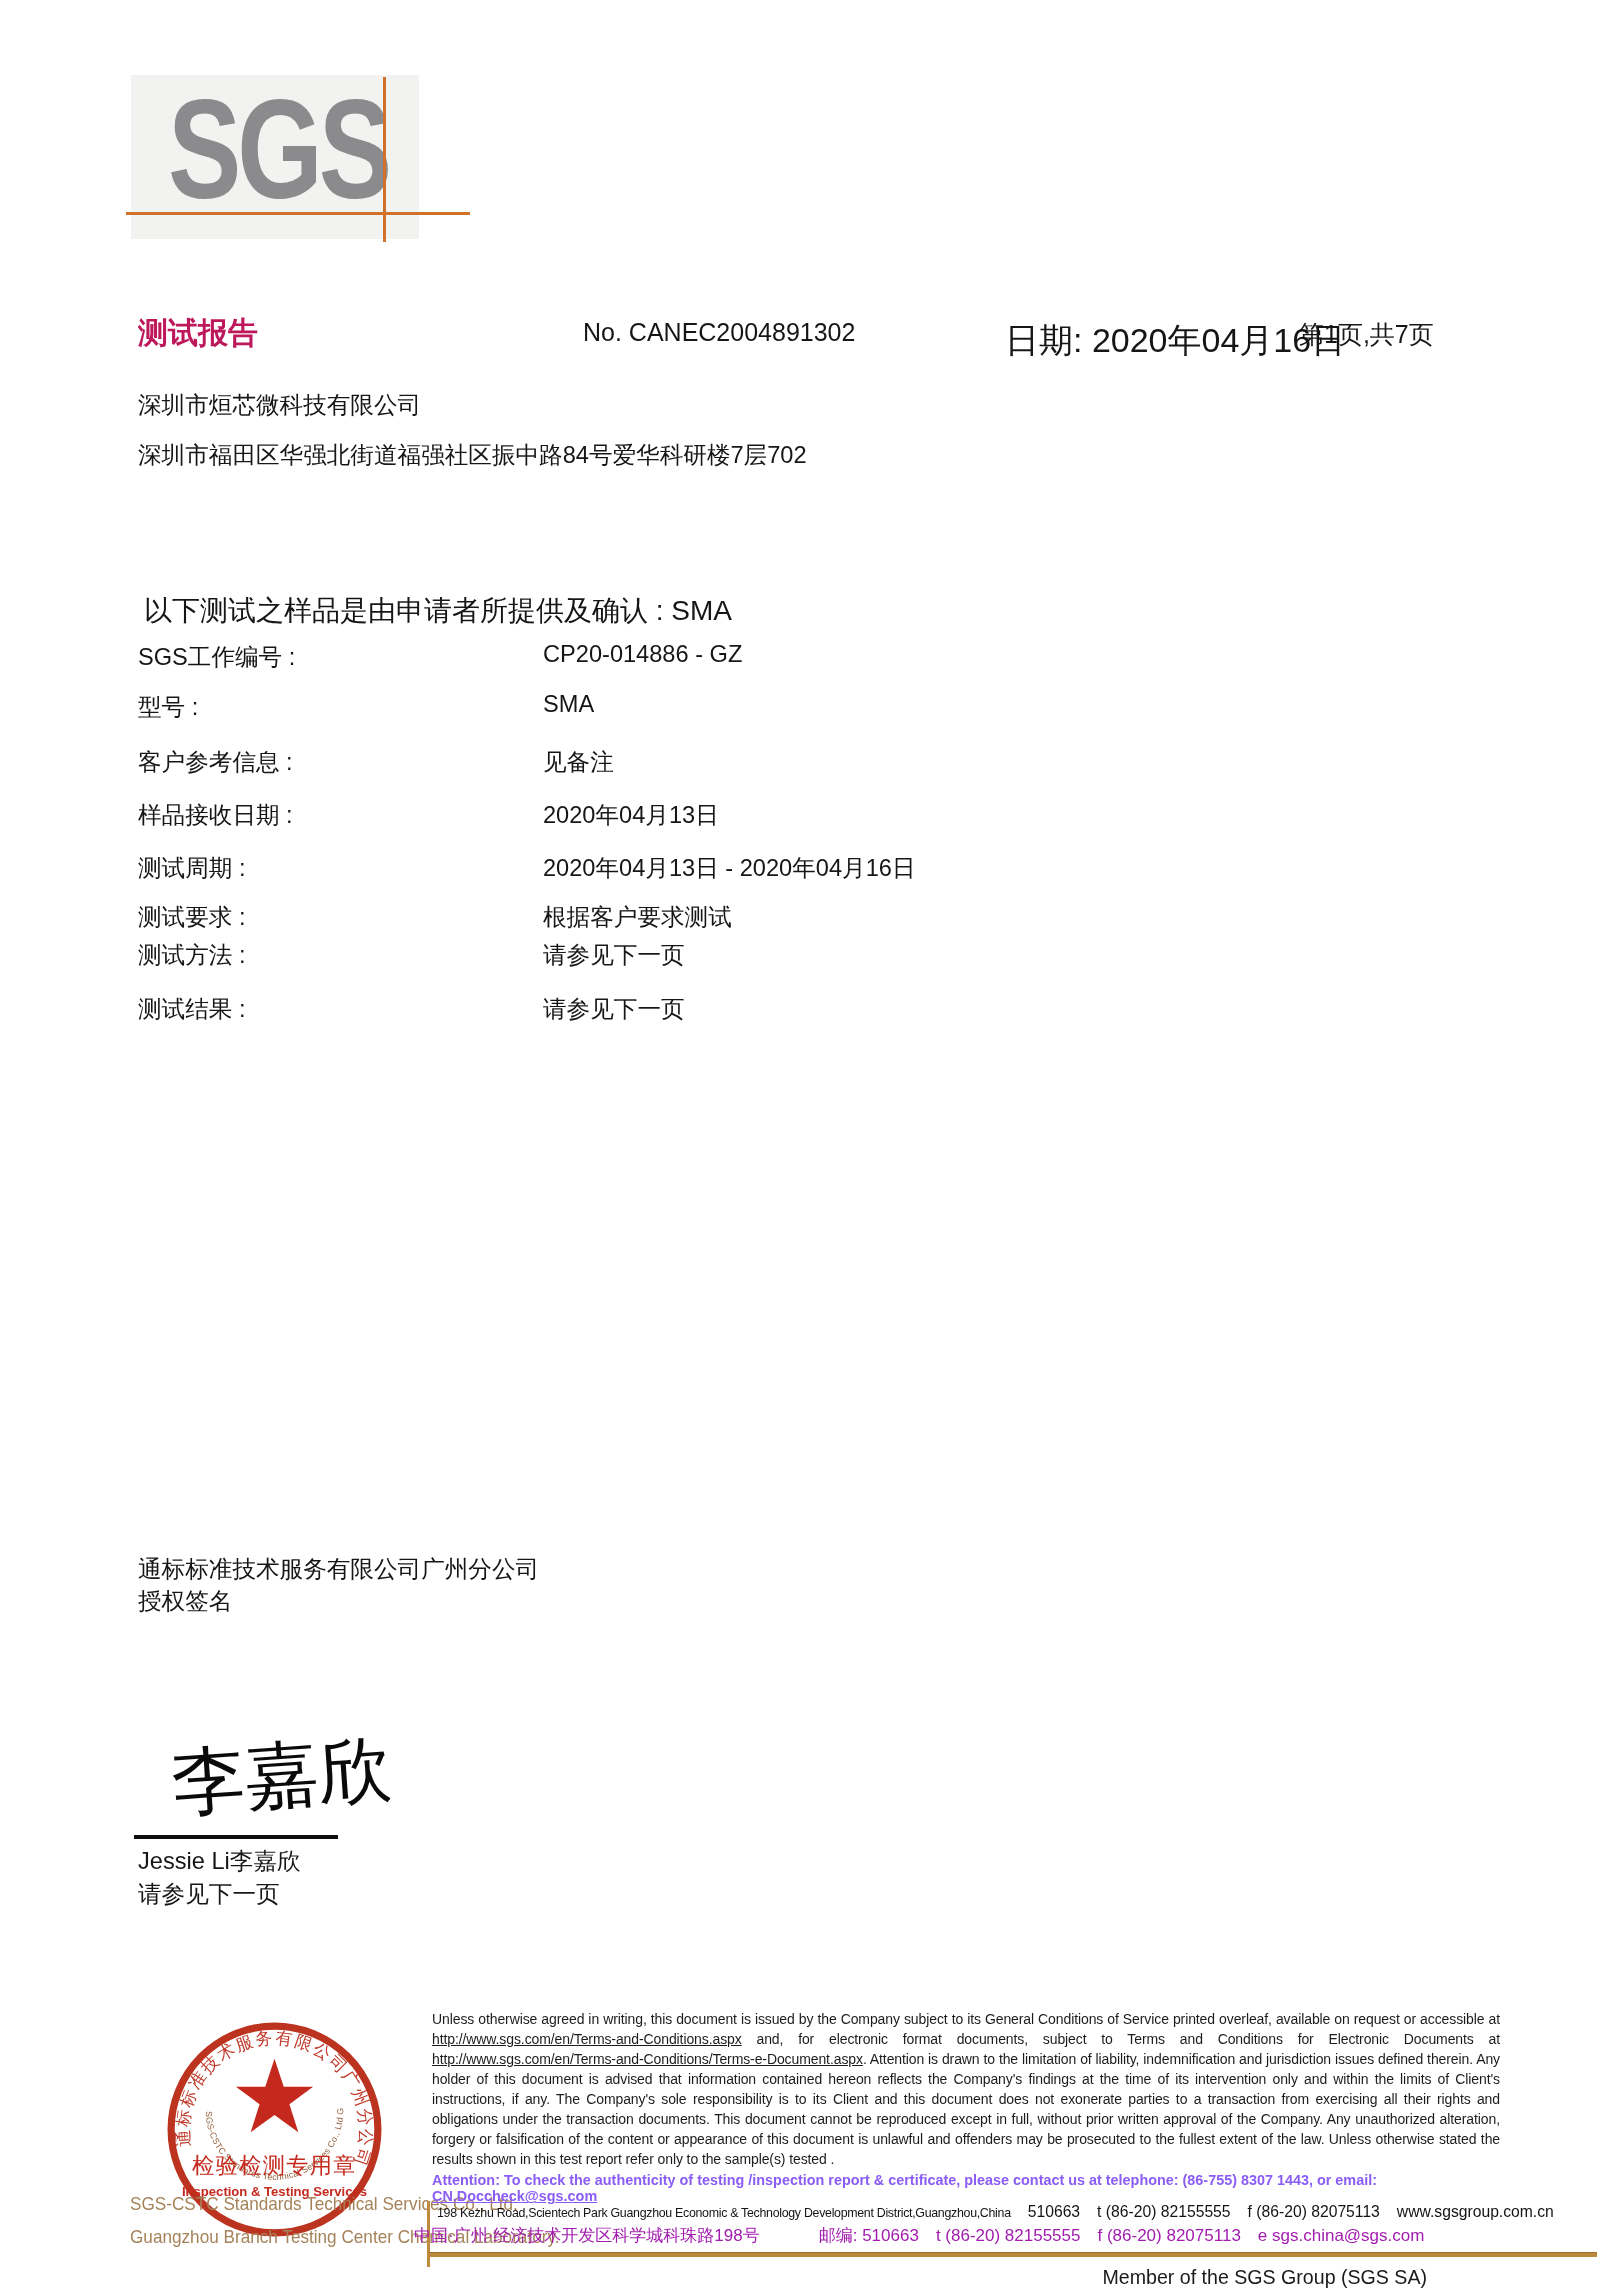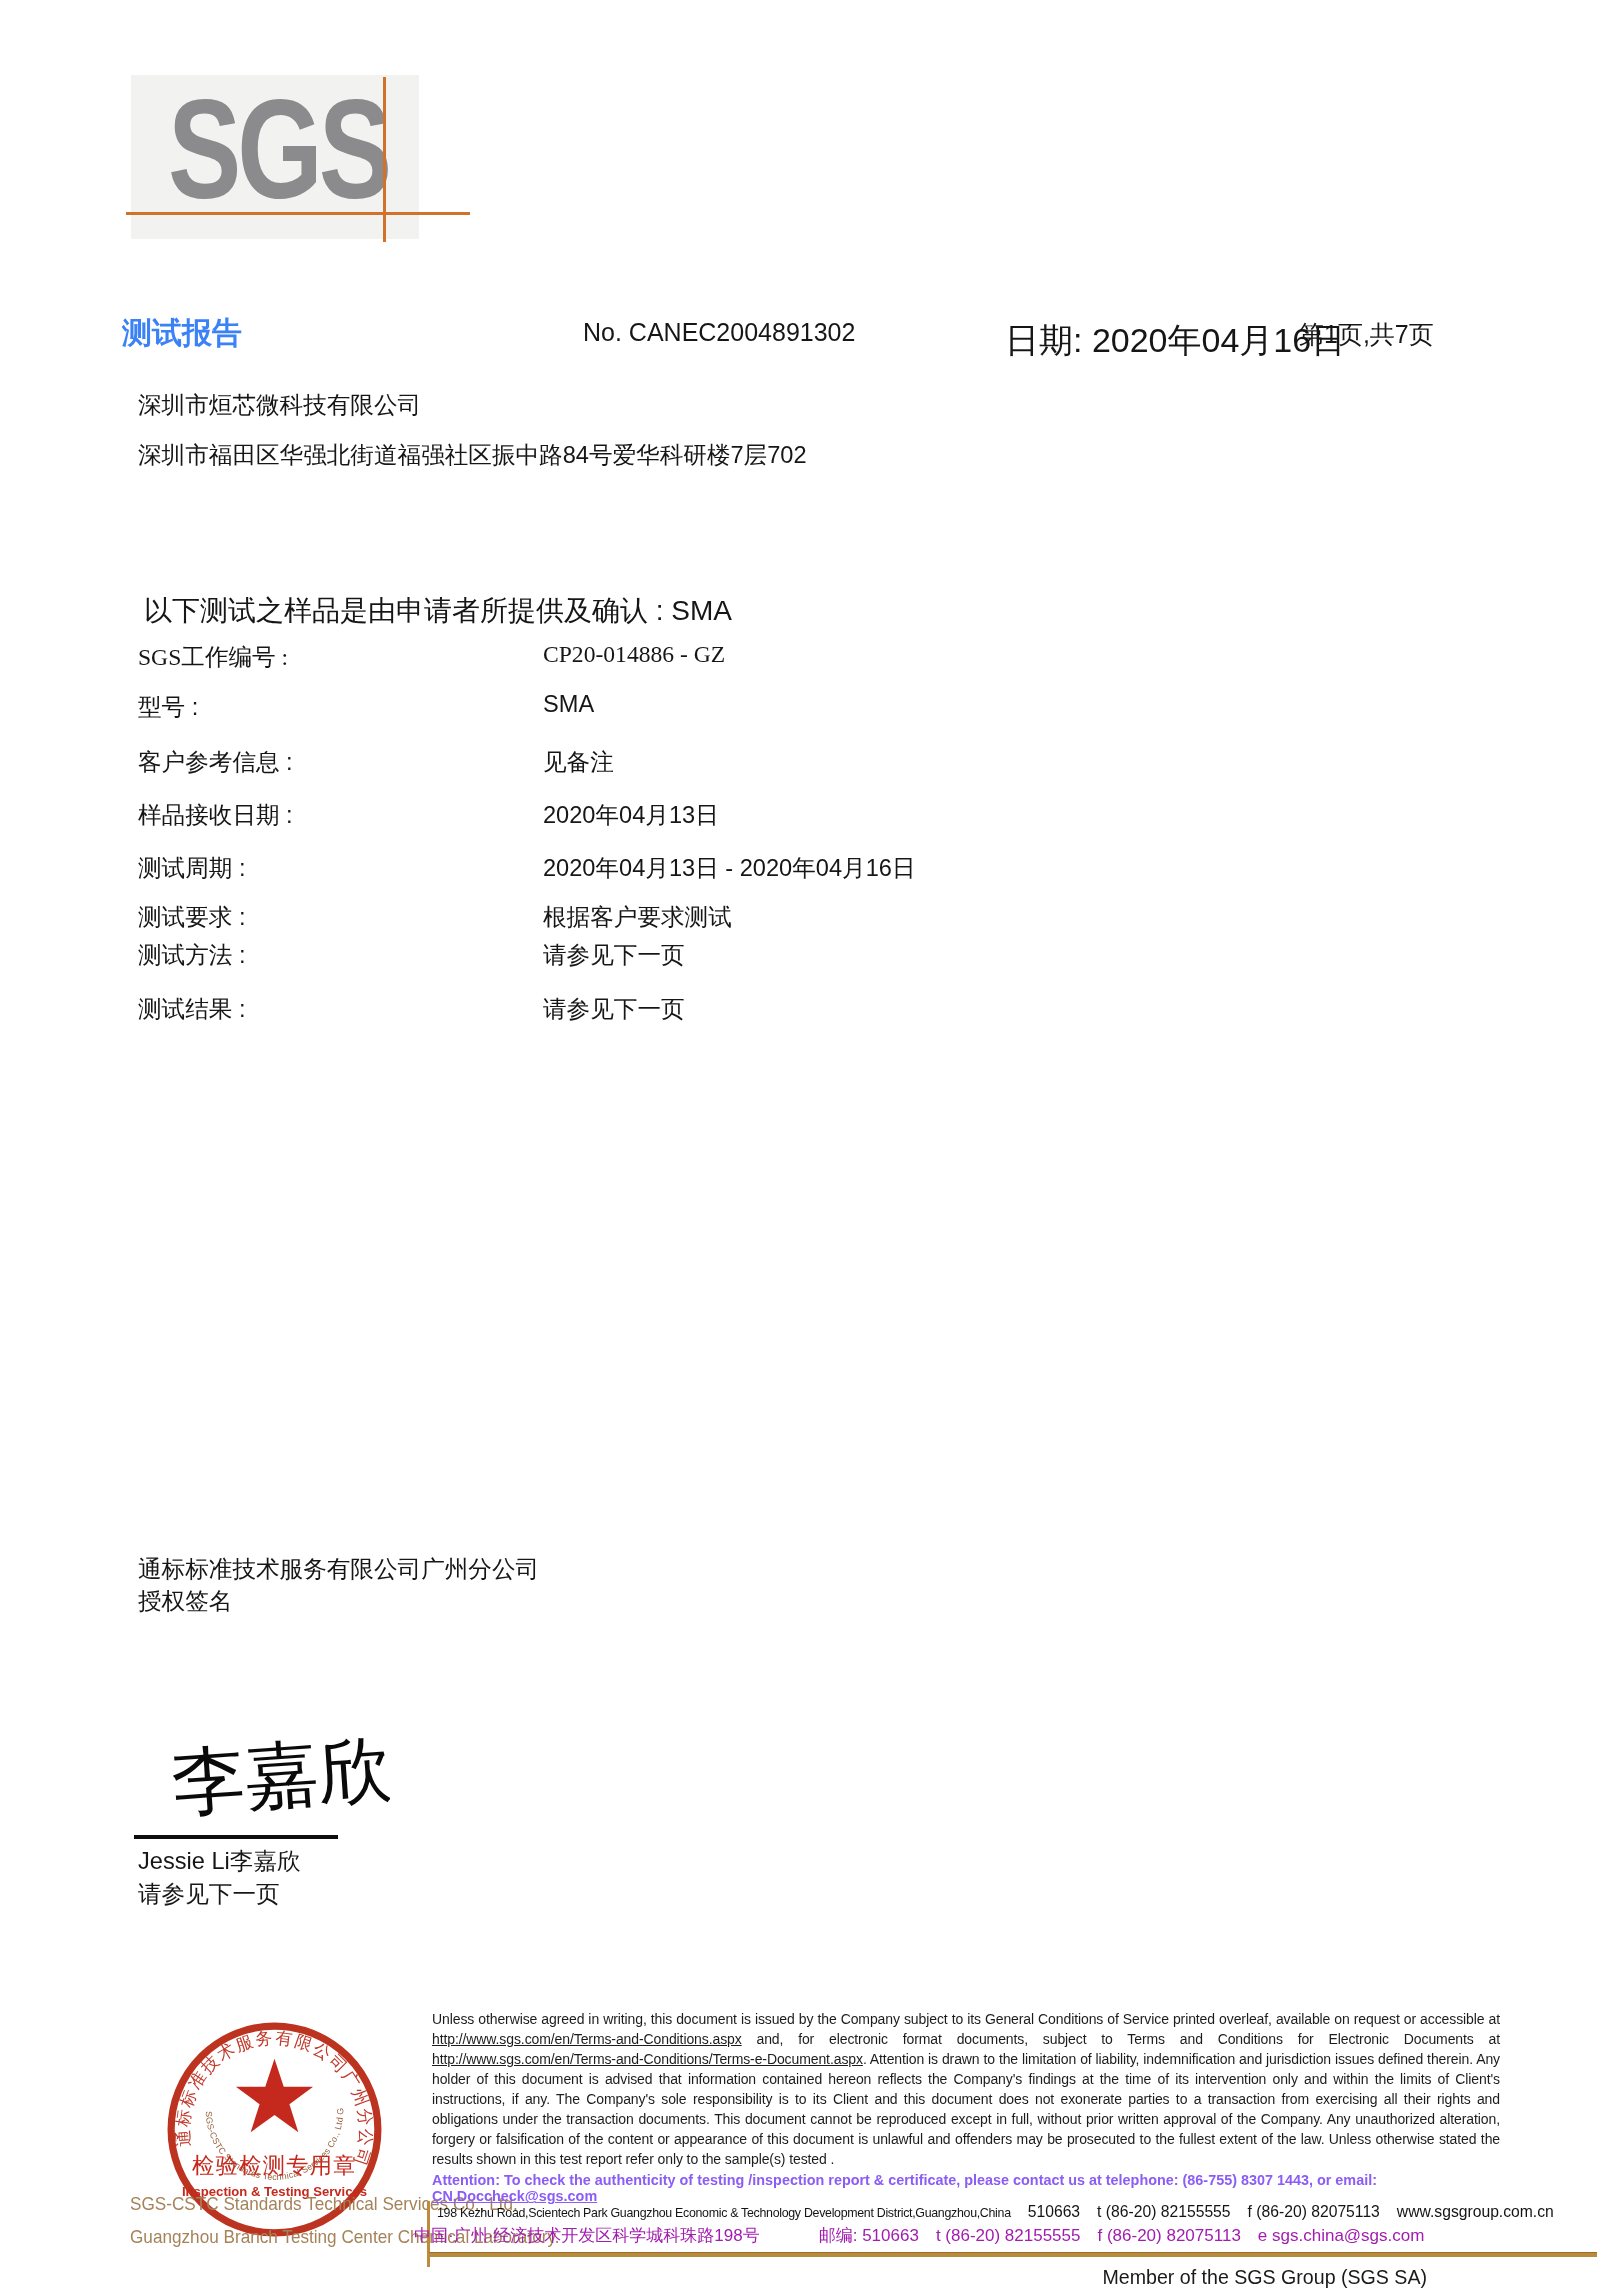--- a/index.html
+++ b/index.html
@@ -13,21 +13,21 @@
   .logo-box{left:131px;top:75px;width:288px;height:164px;background:#f2f2f1;}
   .logo-text{
     left:168px;top:84px;width:223px;height:131px;
     font-size:141px;font-weight:bold;color:#8b8b8d;line-height:131px;
     letter-spacing:-5.2px;transform:scaleX(0.78);transform-origin:left top;
   }
   .logo-hline{left:126px;top:212px;width:344px;height:3.3px;background:#d2722a;}
   .logo-vline{left:383px;top:77px;width:3.3px;height:165px;background:#d2722a;}
 
   
-  .doc-title{left:122px;top:313px;font-size:30px;font-weight:bold;color:#3b82f6;}
+  .doc-title{left:138px;top:313px;font-size:30px;font-weight:bold;color:#be185d;}
   .report-no{left:583px;top:318px;font-size:25px;}
   .date-label{left:1005px;top:318px;font-size:34px;}
   .page-info{left:1299px;top:318px;font-size:25px;}
 
   
   .applicant-name{left:138px;top:389px;font-size:23.6px;}
   .applicant-address{left:138px;top:439px;font-size:23.6px;}
 
   
   .intro-line{left:138px;top:592px;font-size:28px;margin-left:6px;}
@@ -83,21 +83,21 @@
   <div class="abs doc-title">测试报告</div>
   <div class="abs report-no">No. CANEC2004891302</div>
   <div class="abs date-label">日期: 2020年04月16日</div>
   <div class="abs page-info">第1页,共7页</div>
 
   <div class="abs applicant-name">深圳市烜芯微科技有限公司</div>
   <div class="abs applicant-address">深圳市福田区华强北街道福强社区振中路84号爱华科研楼7层702</div>
 
   <div class="abs intro-line">以下测试之样品是由申请者所提供及确认 : SMA</div>
 
-  <div class="abs field-row" style="top:641px;font-family:Liberation Serif, serif;">
+  <div class="abs field-row" style="top:641px;">
     <span class="field-label">SGS工作编号 :</span><span class="field-value">CP20-014886 - GZ</span>
   </div>
   <div class="abs field-row" style="top:691px;">
     <span class="field-label">型号 :</span><span class="field-value">SMA</span>
   </div>
   <div class="abs field-row" style="top:746px;">
     <span class="field-label">客户参考信息 :</span><span class="field-value">见备注</span>
   </div>
   <div class="abs field-row" style="top:799px;">
     <span class="field-label">样品接收日期 :</span><span class="field-value">2020年04月13日</span>

